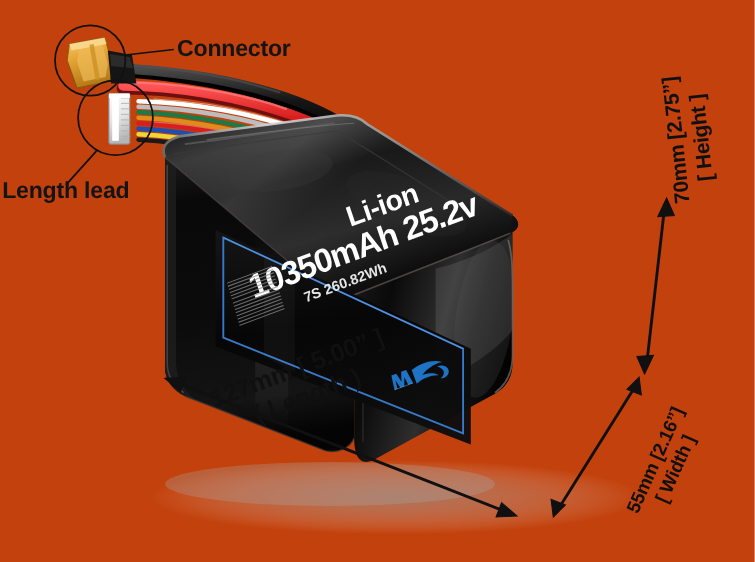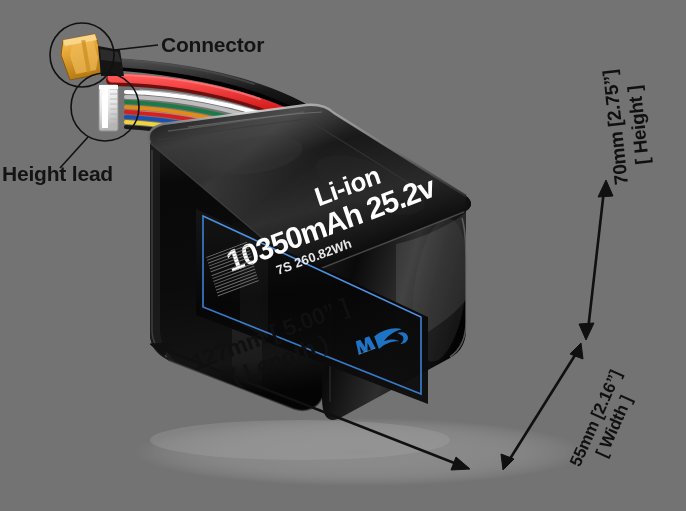--- a/index.html
+++ b/index.html
@@ -4,21 +4,21 @@
 <title>Li-ion Battery Pack Product Image</title>
 <style>
   html,body{margin:0;padding:0;}
   body{
     width:686px;height:511px;
     background:#ffffff;
     font-family:"Liberation Sans", sans-serif;
     overflow:hidden;
     position:relative;
   }
-  #stage{position:absolute;inset:0;width:686px;height:511px;overflow:hidden;background:#737373;}
+  #stage{position:absolute;inset:0;width:686px;height:511px;overflow:hidden;background:#c2410c;}
   svg.layer{position:absolute;left:0;top:0;width:686px;height:511px;display:block;}
 
   
   .callout{
     position:absolute;
     font-family:"Liberation Sans", sans-serif;
     font-weight:bold;
     color:#141414;
     white-space:nowrap;
     letter-spacing:-0.2px;
@@ -339,21 +339,21 @@
       <circle cx="82" cy="55" r="32" stroke-width="1.6"></circle>
       <line x1="114" y1="50" x2="158" y2="45"></line>
 
       <circle cx="105" cy="107" r="34" stroke-width="1.6"></circle>
       <line x1="88" y1="137" x2="60" y2="168"></line>
     </g>
   </svg>
 
   <div class="callout" id="lbl-connector">Connector</div>
 
-  <div class="callout" id="lbl-balance">Height lead</div>
+  <div class="callout" id="lbl-balance">Length lead</div>
 
   <div id="label-text">
     <div class="liion">Li-ion</div>
     <div class="cap">10350mAh 25.2v</div>
     <div class="sub">7S  260.82Wh</div>
   </div>
 
   <div id="caution" title="CAUTION: This product can cause a fire">
     <i></i>
       <i></i>

